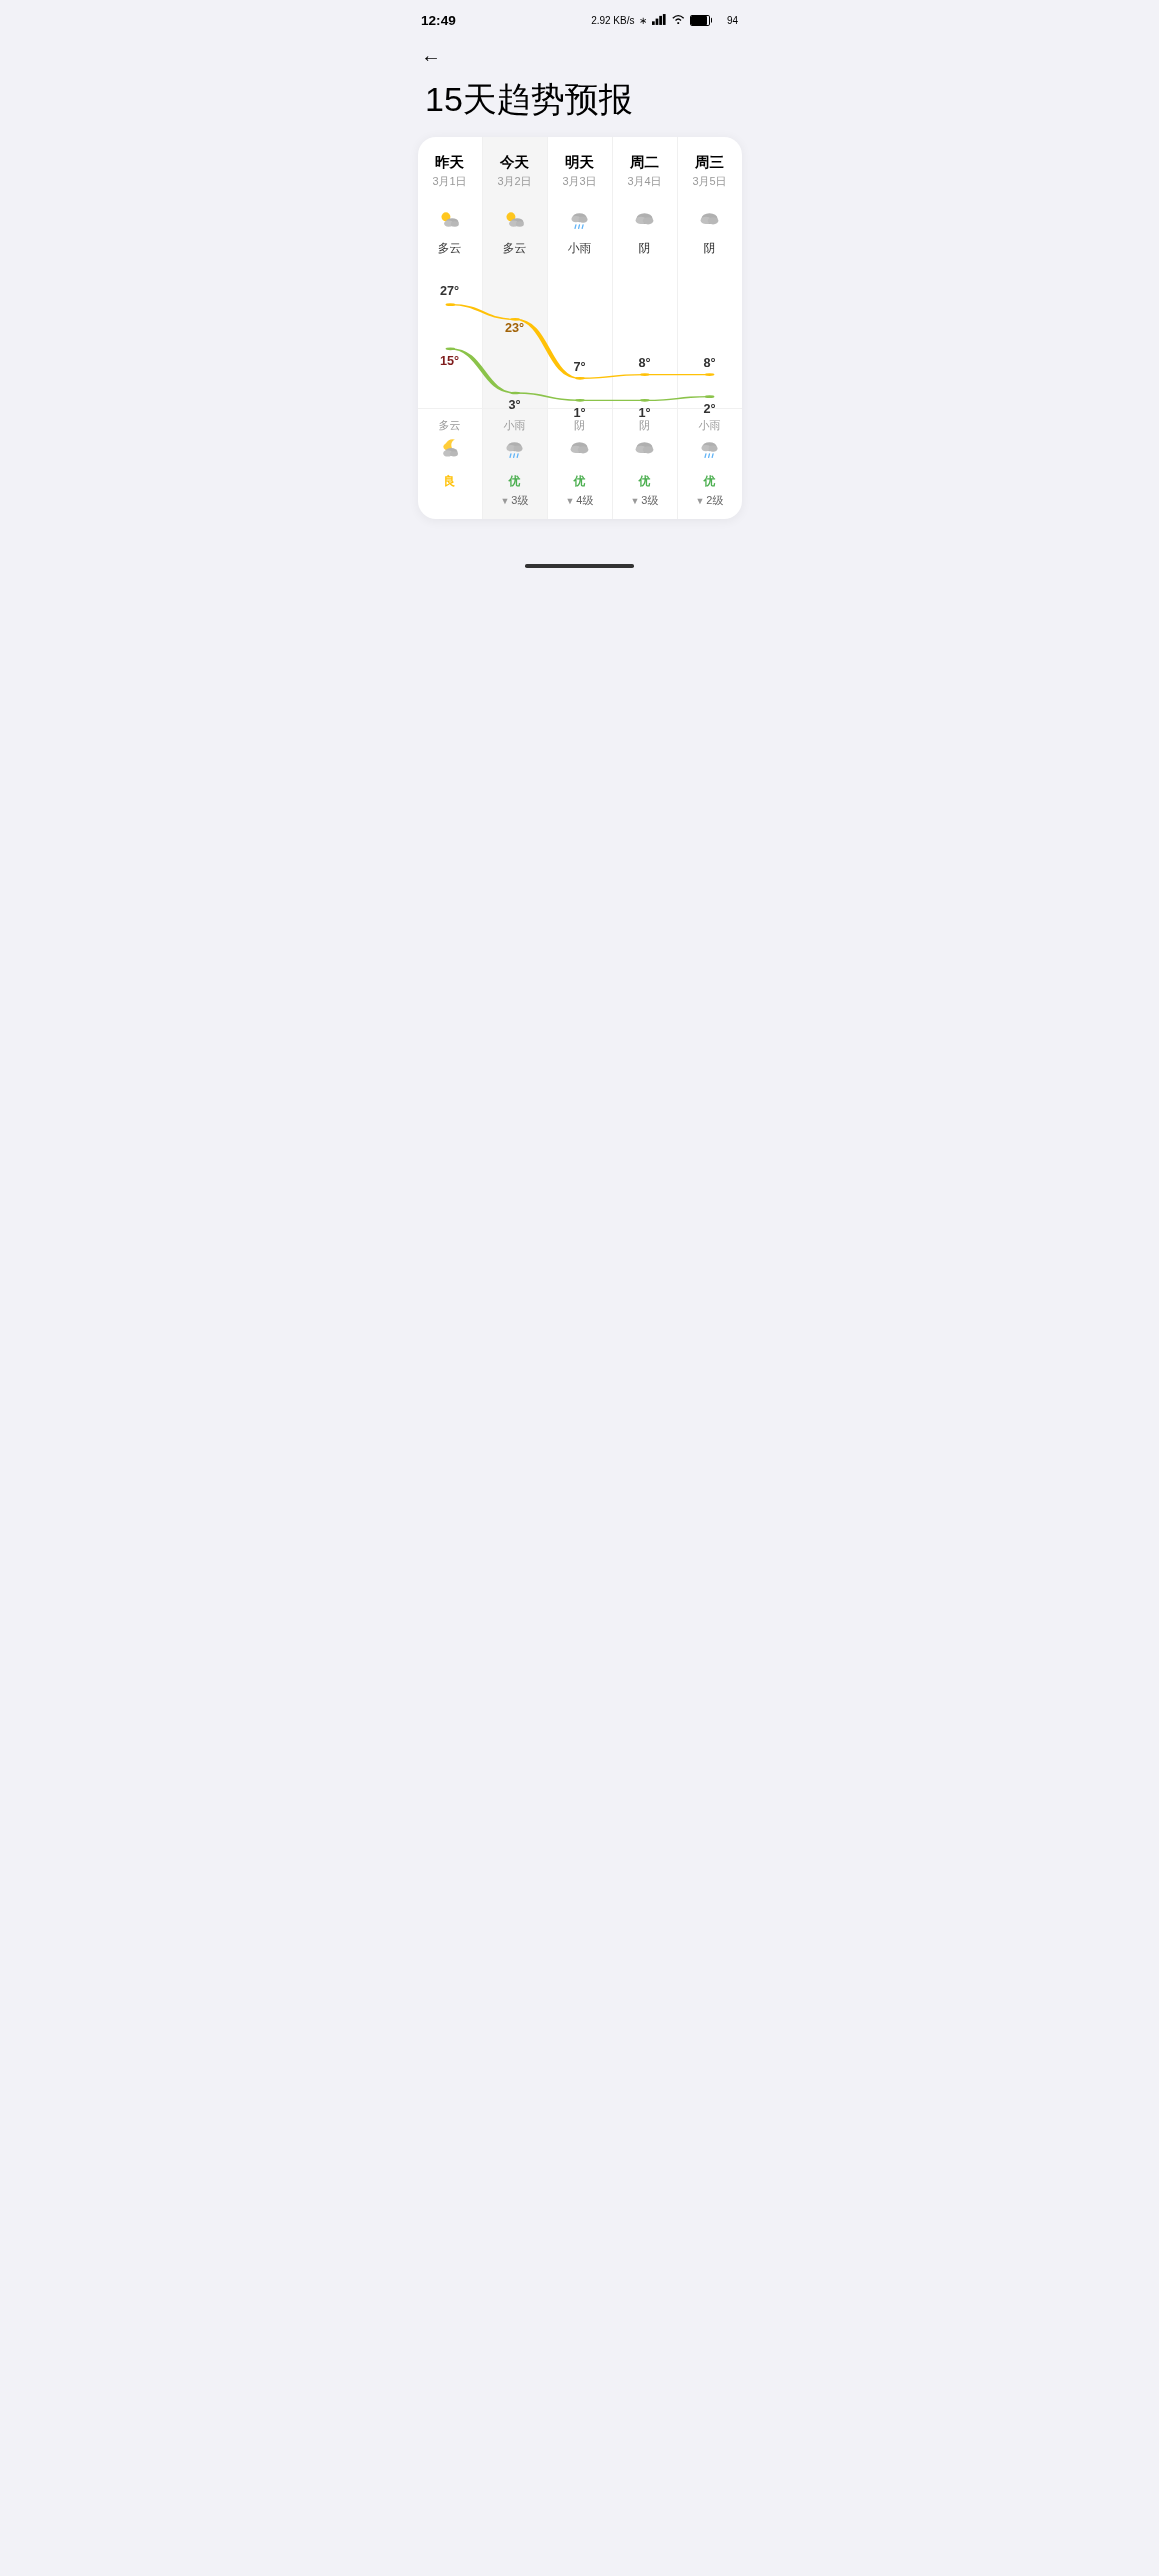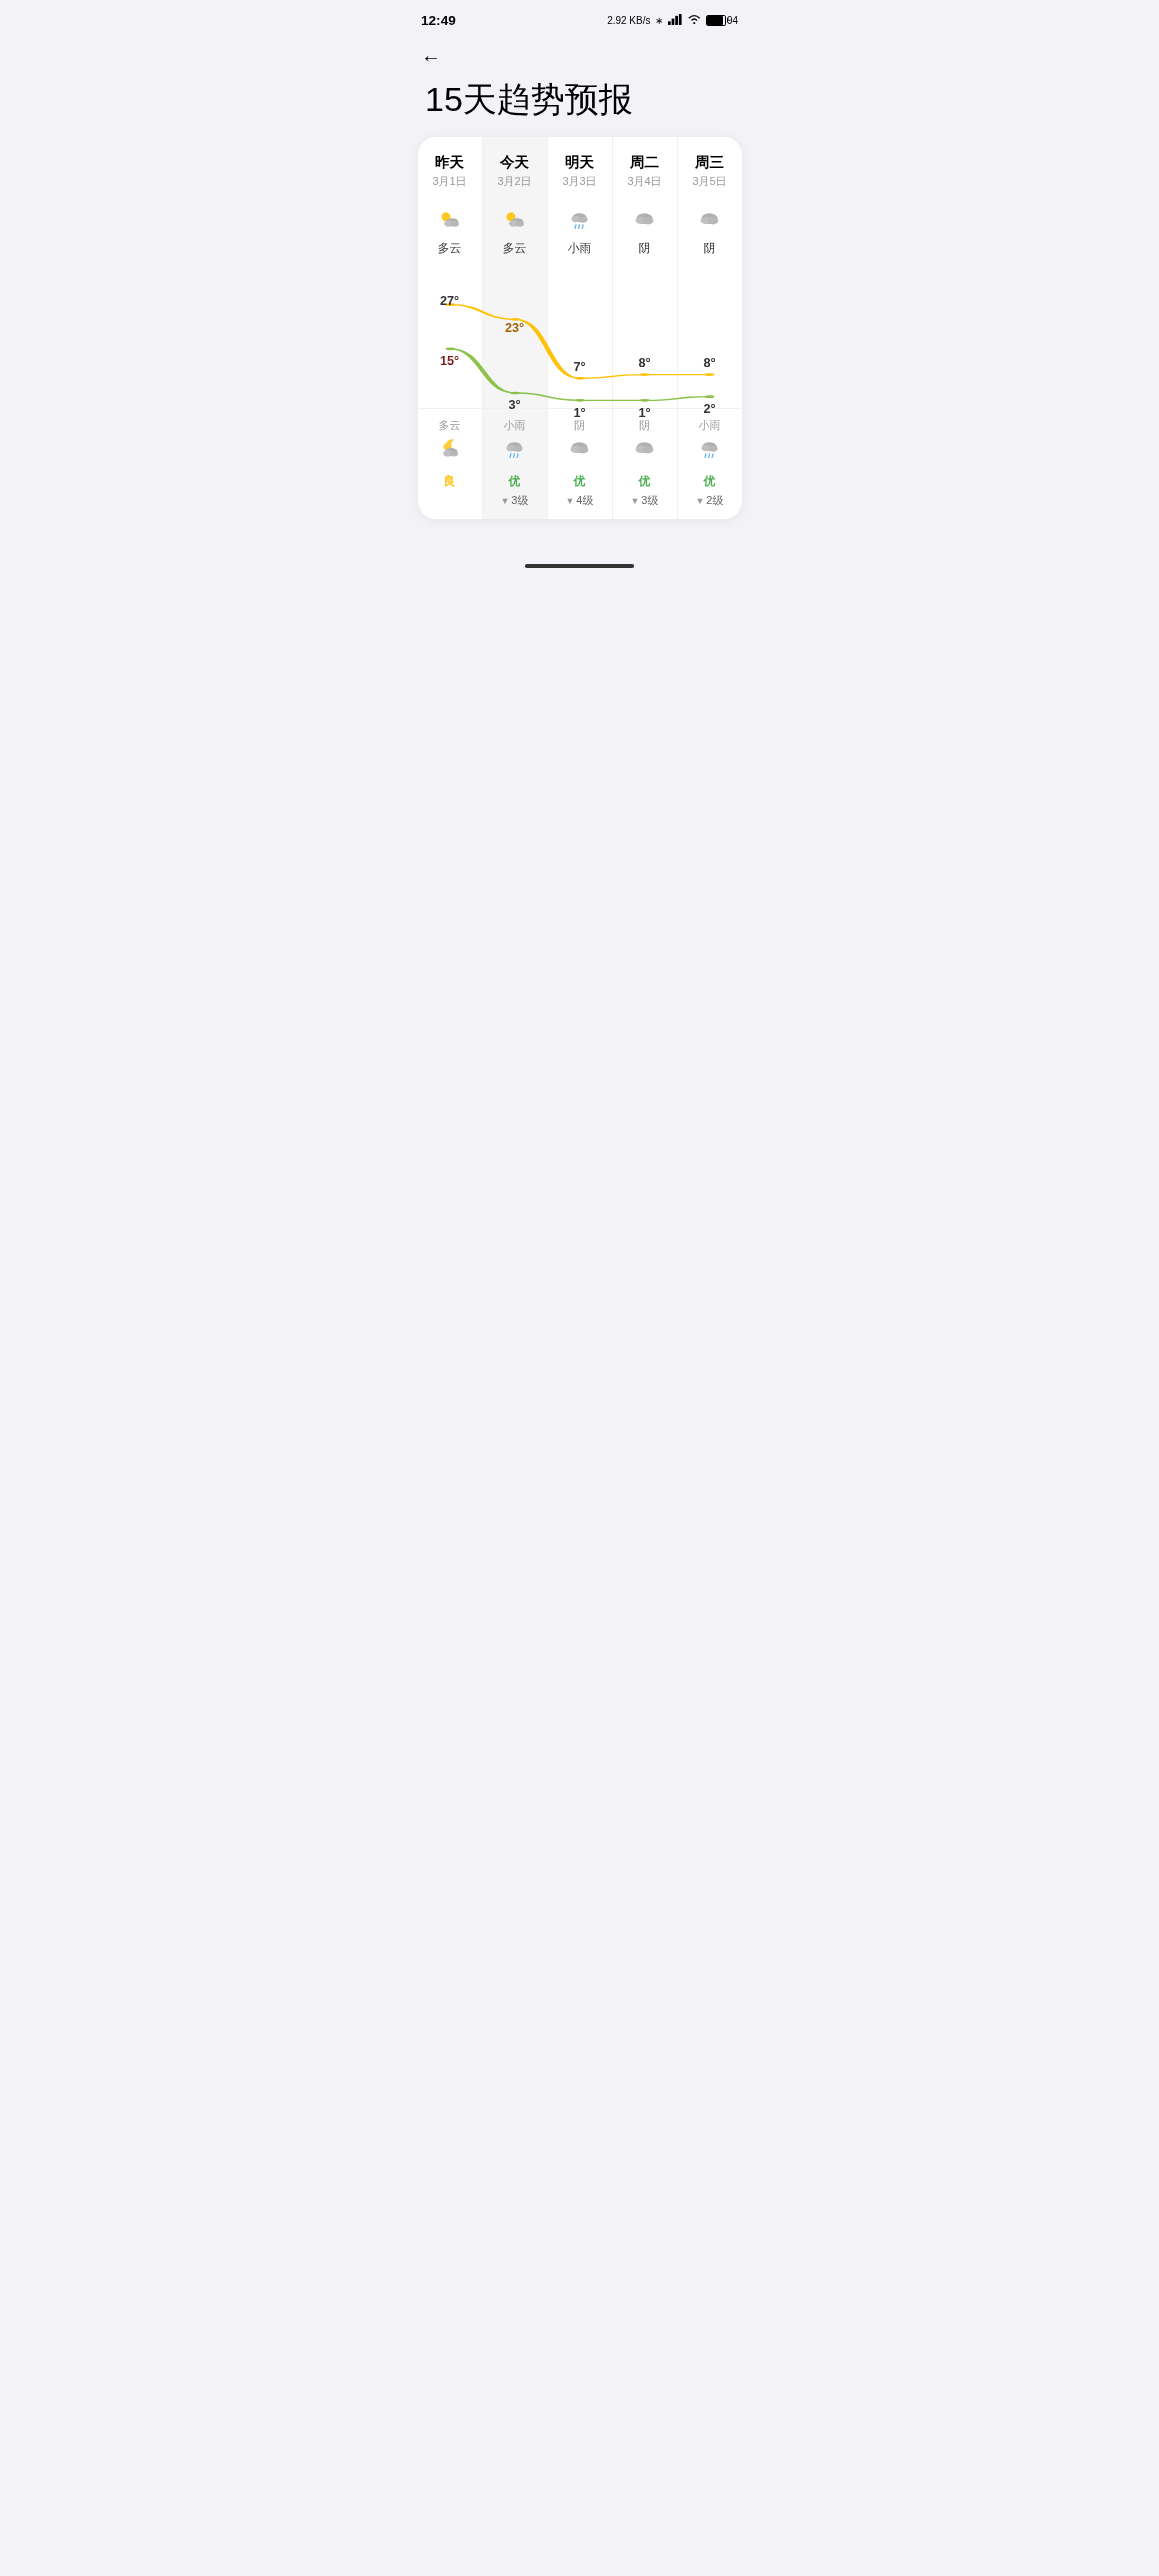--- a/index.html
+++ b/index.html
@@ -26,21 +26,21 @@
       display: flex;
       align-items: center;
       gap: 4.5px;
       font-size: 10px;
       font-weight: 500;
     }
 
     .battery {
       display: inline-flex;
       align-items: center;
-      gap: 1px;
+      gap: 17px;
     }
 
     .battery-icon {
       width: 20px;
       height: 11px;
       border: 1.4px solid #000;
       border-radius: 1.8px;
       position: relative;
       display: inline-block;
     }
@@ -402,21 +402,21 @@
         <circle cx="70" cy="104.375" r="1.5" fill="#FFC107"></circle>
         <circle cx="90" cy="104.375" r="1.5" fill="#FFC107"></circle>
         <circle cx="10" cy="75.9375" r="1.5" fill="#8BC34A"></circle>
         <circle cx="30" cy="124.6875" r="1.5" fill="#8BC34A"></circle>
         <circle cx="50" cy="132.8125" r="1.5" fill="#8BC34A"></circle>
         <circle cx="70" cy="132.8125" r="1.5" fill="#8BC34A"></circle>
         <circle cx="90" cy="128.75" r="1.5" fill="#8BC34A"></circle>
       </svg>
     </div>
     <div style="position: absolute; top: 143px; left: 0px; width: 100%; height: 145px; pointer-events: none;">
-      <div style="position: absolute; left: 32px; top: 14px; transform: translateX(-50%); font-size: 12.7px; font-weight: 600; color: rgb(51, 51, 51); white-space: nowrap;">27°</div>
+      <div style="position: absolute; left: 32px; top: 4px; transform: translateX(-50%); font-size: 12.7px; font-weight: 600; color: rgb(51, 51, 51); white-space: nowrap;">27°</div>
       <div style="position: absolute; left: 97px; top: 21px; transform: translateX(-50%); font-size: 12.7px; font-weight: 600; color: #a16207; white-space: nowrap; margin-top: 20px;">23°</div>
       <div style="position: absolute; left: 162px; top: 80px; transform: translateX(-50%); font-size: 12.7px; font-weight: 600; color: rgb(51, 51, 51); white-space: nowrap;">7°</div>
       <div style="position: absolute; left: 227px; top: 76px; transform: translateX(-50%); font-size: 12.7px; font-weight: 600; color: rgb(51, 51, 51); white-space: nowrap;">8°</div>
       <div style="position: absolute; left: 292px; top: 76px; transform: translateX(-50%); font-size: 12.7px; font-weight: 600; color: rgb(51, 51, 51); white-space: nowrap;">8°</div>
       <div style="position: absolute; left: 32px; top: 74px; transform: translateX(-50%); font-size: 12.7px; font-weight: 600; color: #7f1d1d; white-space: nowrap;">15°</div>
       <div style="position: absolute; left: 97px; top: 118px; transform: translateX(-50%); font-size: 12.7px; font-weight: 600; color: rgb(51, 51, 51); white-space: nowrap;">3°</div>
       <div style="position: absolute; left: 162px; top: 126px; transform: translateX(-50%); font-size: 12.7px; font-weight: 600; color: rgb(51, 51, 51); white-space: nowrap;">1°</div>
       <div style="position: absolute; left: 227px; top: 126px; transform: translateX(-50%); font-size: 12.7px; font-weight: 600; color: rgb(51, 51, 51); white-space: nowrap;">1°</div>
       <div style="position: absolute; left: 292px; top: 122px; transform: translateX(-50%); font-size: 12.7px; font-weight: 600; color: rgb(51, 51, 51); white-space: nowrap;">2°</div>
     </div>

